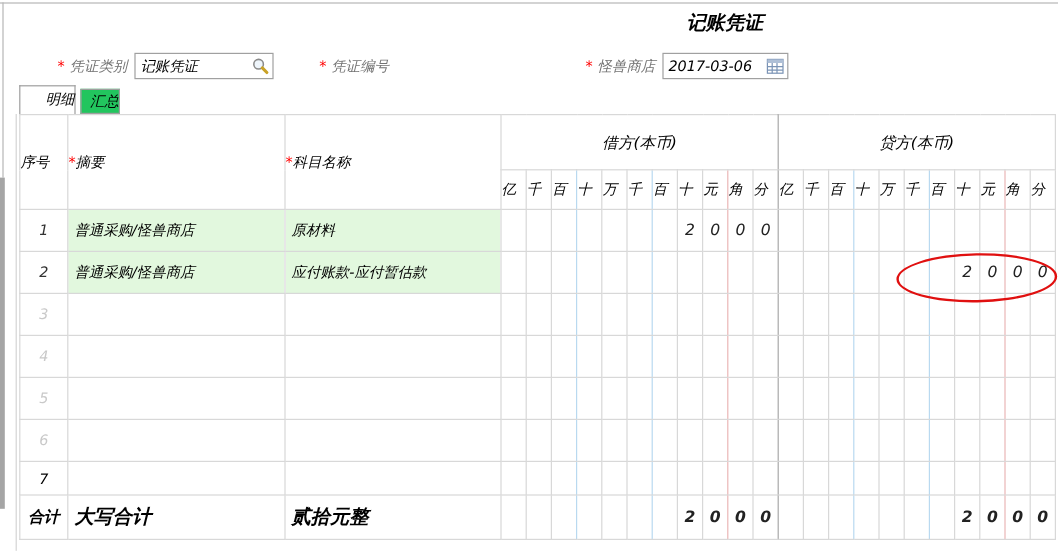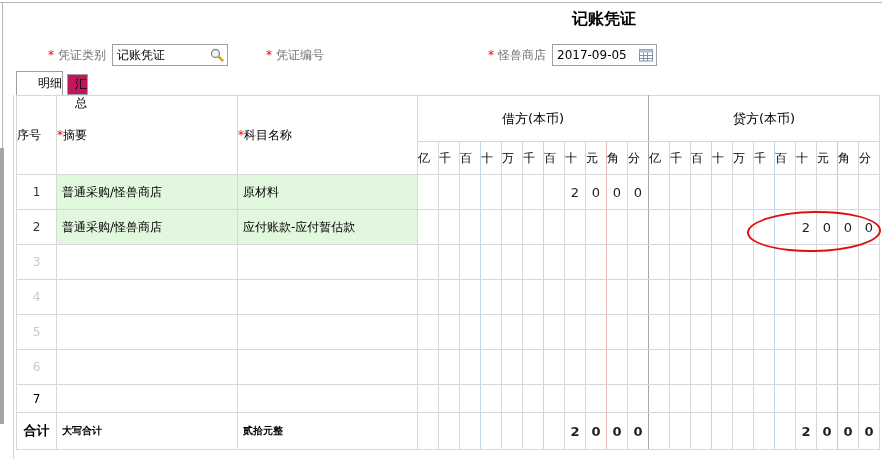--- a/index.html
+++ b/index.html
@@ -1,55 +1,55 @@
 <!DOCTYPE html>
 <html><head>
 <meta charset="utf-8">
 <style>
   * { margin:0; padding:0; box-sizing:border-box; }
   body { font-family:"DejaVu Sans","Liberation Sans",sans-serif; background:#fff; }
-  #page { position:relative; width:882px; height:462px; background:#fff; overflow:hidden; }
+  #page { position:relative; width:882px; height:462px; background:#fff; overflow:hidden;font-style:italic; }
 
   .top-line { position:absolute; left:0; top:2px; width:882px; height:1px; background:#b6b6b6; }
   .left-line { position:absolute; left:2px; top:2px; width:1px; height:146px; background:#b6b6b6; }
   .left-bar { position:absolute; left:0; top:148px; width:4px; height:276px; background:#a5a5a5; }
   .table-outer-line { position:absolute; left:13px; top:95px; width:1px; height:364px; background:#d4d4d4; }
 
   .title { position:absolute; left:604px; top:9px; transform:translateX(-50%); font-size:16px; font-weight:bold; color:#000; white-space:nowrap; }
 
   .fgroup { position:absolute; top:44px; height:22px; display:flex; align-items:center; font-size:12px; white-space:nowrap; }
   .req { color:#ff0000; width:8px; font-size:12px; margin-right:2px; }
   .flabel { color:#737373; margin-right:6px; }
   .ibox { position:relative; height:22px; border:1px solid #a0a0a0; background:#fff; }
   .ival { display:block; line-height:20px; padding-left:4px; font-size:12px; color:#000; }
   .ficon { position:absolute; right:2px; top:2px; width:16px; height:16px; cursor:pointer; }
 
   .tabs { position:absolute; left:16px; top:71px; height:24px; display:flex; align-items:flex-end; }
   .tab { font-size:12px; text-align:right; cursor:pointer; }
   .tab.active { width:47px; height:24px; line-height:23px; background:#fff; border:1px solid #9f9f9f; border-bottom:none; }
-  .tab.inactive { width:21px; height:21px; line-height:19px; background:#be185d; border:1px solid #9f9f9f; margin-left:4px; }
+  .tab.inactive { width:33px; height:21px; line-height:19px; background:#22c55e; border:1px solid #9f9f9f; margin-left:4px; }
 
   .vtable { position:absolute; left:16px; top:95px; }
   table { border-collapse:collapse; table-layout:fixed; border:1px solid #9a9a9a; }
   td { border:1px solid #d8d8d8; padding:0; font-size:12px; color:#000; overflow:hidden; vertical-align:middle; }
   tr.hdrA { height:46px; }
   tr.units { height:33px; }
   tr.body { height:35px; }
   tr.short { height:28px; }
   tr.total { height:37px; }
   td.seq { text-align:center; }
   td.txt { text-align:left; padding-left:5px; }
   td.c { }
   td.hmain { text-align:center; font-size:13px; }
   td.d { text-align:center; font-size:13px; color:#222; }
   td.g { background:#e2f8de; }
   tr.body .num12 { color:#333; }
   tr.body .numgray { color:#c9c9c9; }
   tr.total td { font-weight:bold; font-size:13px; }
-  tr.total td.txt { font-size:10px; }
+  tr.total td.txt { font-size:16px; }
   
   tr.brow td:nth-child(6), tr.brow td:nth-child(9), tr.brow td:nth-child(17), tr.brow td:nth-child(20) { border-right-color:#b9d9f0; }
   tr.brow td:nth-child(12), tr.brow td:nth-child(23) { border-right-color:#eab6b6; }
   tr.brow td:nth-child(14) { border-right-color:#a8a8a8; }
   
   tr.units td:nth-child(3), tr.units td:nth-child(6), tr.units td:nth-child(14), tr.units td:nth-child(17) { border-right-color:#b9d9f0; }
   tr.units td:nth-child(9), tr.units td:nth-child(20) { border-right-color:#eab6b6; }
   tr.units td:nth-child(11) { border-right-color:#a8a8a8; }
   tr.hdrA td:nth-child(4) { border-right-color:#a8a8a8; }
   .hmark { color:#ff0000; }
@@ -83,21 +83,21 @@
 
   <div class="fgroup" style="left:266px">
     <span class="req">*</span>
     <span class="flabel">凭证编号</span>
   </div>
 
   <div class="fgroup" style="left:488px">
     <span class="req">*</span>
     <span class="flabel">怪兽商店</span>
     <span class="ibox" style="width:105px">
-      <span class="ival">2017-09-05</span>
+      <span class="ival">2017-03-06</span>
       <span class="ficon">
         <svg width="16" height="16" viewBox="0 0 16 16">
             <rect x="1.5" y="2.5" width="13" height="11.5" fill="#fff" stroke="#7a93b5" stroke-width="1"></rect>
             <rect x="1.5" y="2.5" width="13" height="3" fill="#aebfd6"></rect>
             <line x1="5.5" y1="5.5" x2="5.5" y2="14" stroke="#7a93b5"></line>
             <line x1="9.5" y1="5.5" x2="9.5" y2="14" stroke="#7a93b5"></line>
             <line x1="1.5" y1="8.5" x2="14.5" y2="8.5" stroke="#7a93b5"></line>
             <line x1="1.5" y1="11.5" x2="14.5" y2="11.5" stroke="#7a93b5"></line>
           </svg>
       </span>

